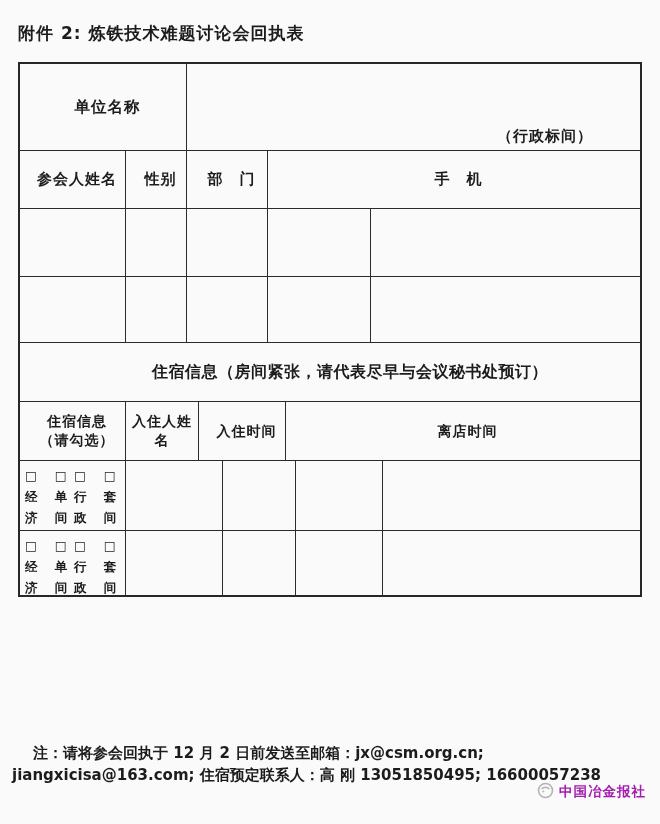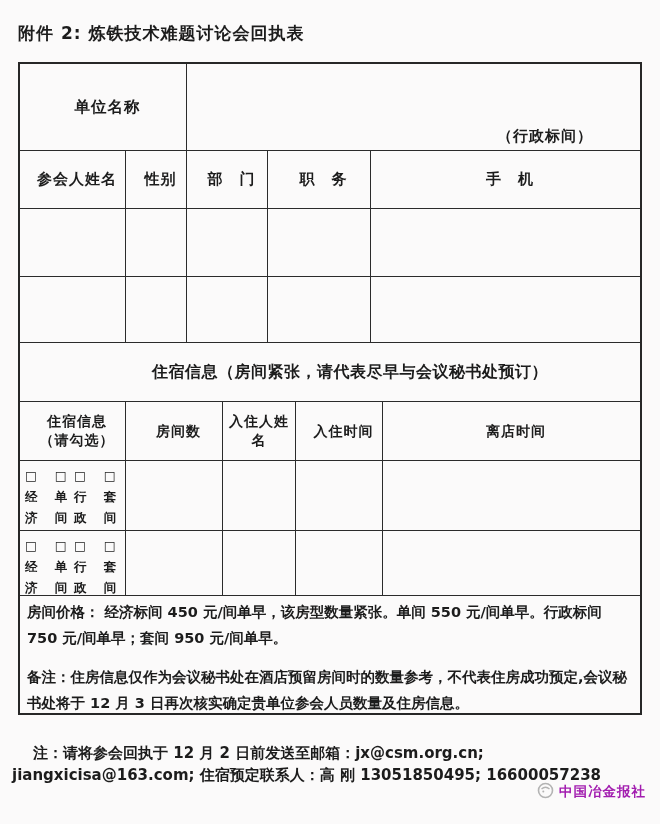--- a/index.html
+++ b/index.html
@@ -103,21 +103,20 @@
     <div class="cell unit-label">单位名称</div>
     <div class="cell grow unit-value">
       <span class="seal-note">（行政标间）</span>
     </div>
   </div>
 
   <div class="row r2">
     <div class="cell hdr w1">参会人姓名</div>
     <div class="cell hdr w2">性别</div>
     <div class="cell hdr w3">部　门</div>
-    <div class="cell hdr w4">职　务</div>
     <div class="cell hdr grow">手　机</div>
   </div>
 
   <div class="row r3">
     <div class="cell w1"></div>
     <div class="cell w2"></div>
     <div class="cell w3"></div>
     <div class="cell w4"></div>
     <div class="cell grow"></div>
   </div>
@@ -129,21 +128,20 @@
     <div class="cell grow"></div>
   </div>
 
   <div class="row r5">
     <div class="cell banner">住宿信息（房间紧张，请代表尽早与会议秘书处预订）</div>
   </div>
 
   <div class="row r6">
     <div class="cell hdr q1 prewrap">住宿信息
 （请勾选）</div>
-    <div class="cell hdr q2">房间数</div>
     <div class="cell hdr q3">入住人姓名</div>
     <div class="cell hdr q4">入住时间</div>
     <div class="cell hdr grow">离店时间</div>
   </div>
 
   <div class="row r7">
     <div class="cell q1 opts">
       <span>□经济标间</span>
         <span>□单间</span>
         <span>□行政单间</span>
@@ -161,26 +159,20 @@
         <span>□单间</span>
         <span>□行政单间</span>
         <span>□套间</span>
     </div>
     <div class="cell q2"></div>
     <div class="cell q3"></div>
     <div class="cell q4"></div>
     <div class="cell grow"></div>
   </div>
 
-  <div class="row r9">
-    <div class="cell notes">
-      <p>房间价格： 经济标间 450 元/间单早，该房型数量紧张。单间 550 元/间单早。行政标间 750 元/间单早；套间 950 元/间单早。</p>
-      <p class="remark">备注：住房信息仅作为会议秘书处在酒店预留房间时的数量参考，不代表住房成功预定,会议秘书处将于 12 月 3 日再次核实确定贵单位参会人员数量及住房信息。</p>
-    </div>
-  </div>
 
 </div>
 
 <div class="footer-note">
   <div class="fn1">注：请将参会回执于 12 月 2 日前发送至邮箱：jx@csm.org.cn;</div>
   <div class="fn2">jiangxicisa@163.com; 住宿预定联系人：高 刚 13051850495; 16600057238</div>
 </div>
 
 <div class="watermark">
   <span class="wm-logo">

